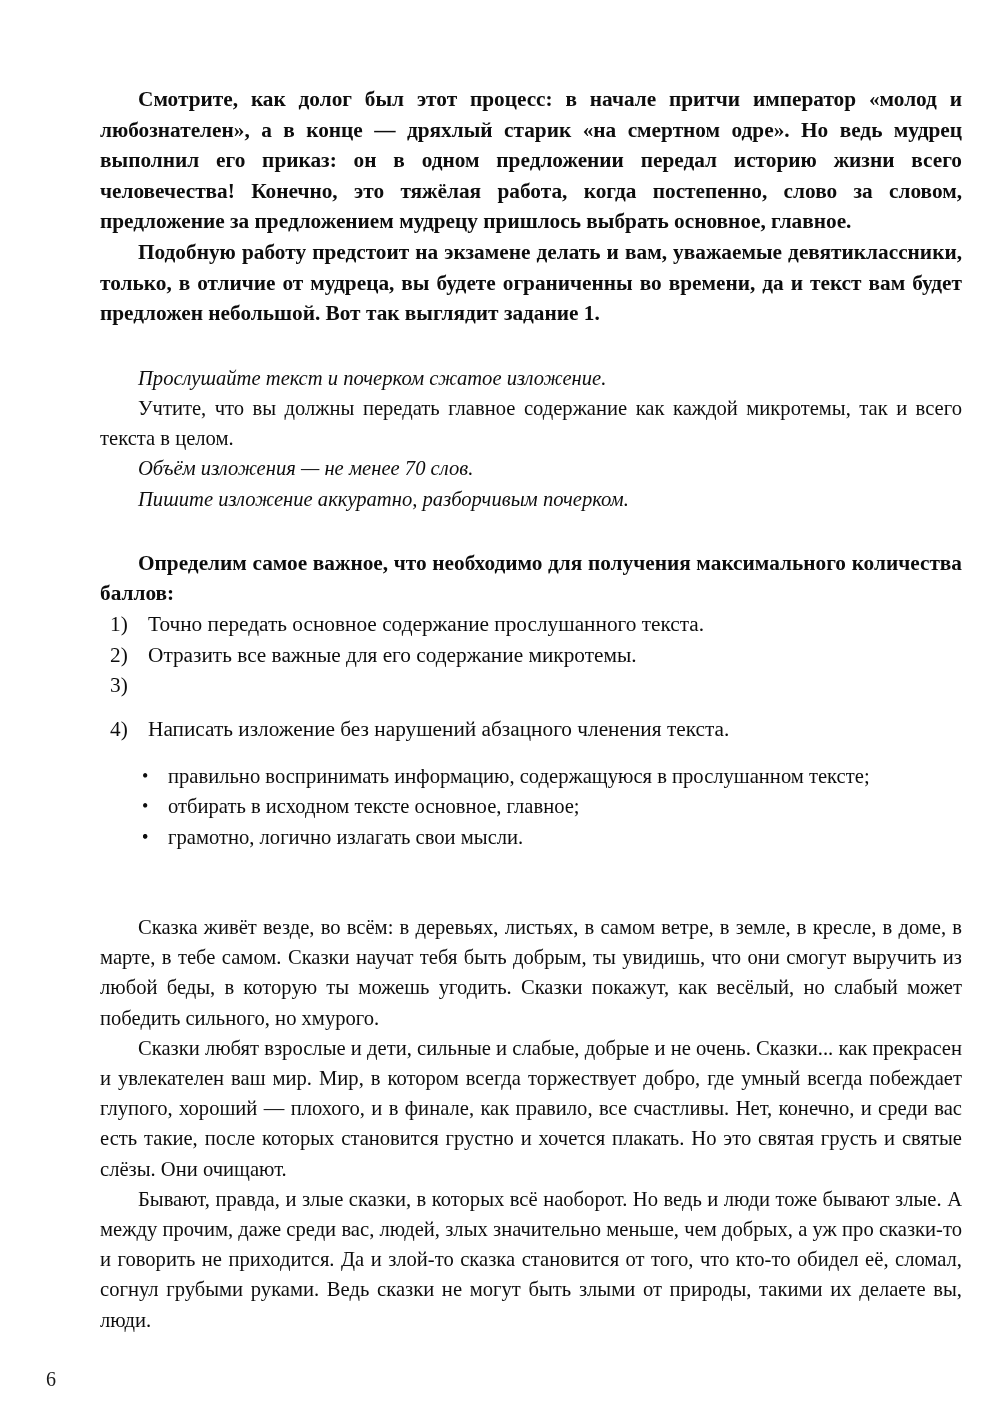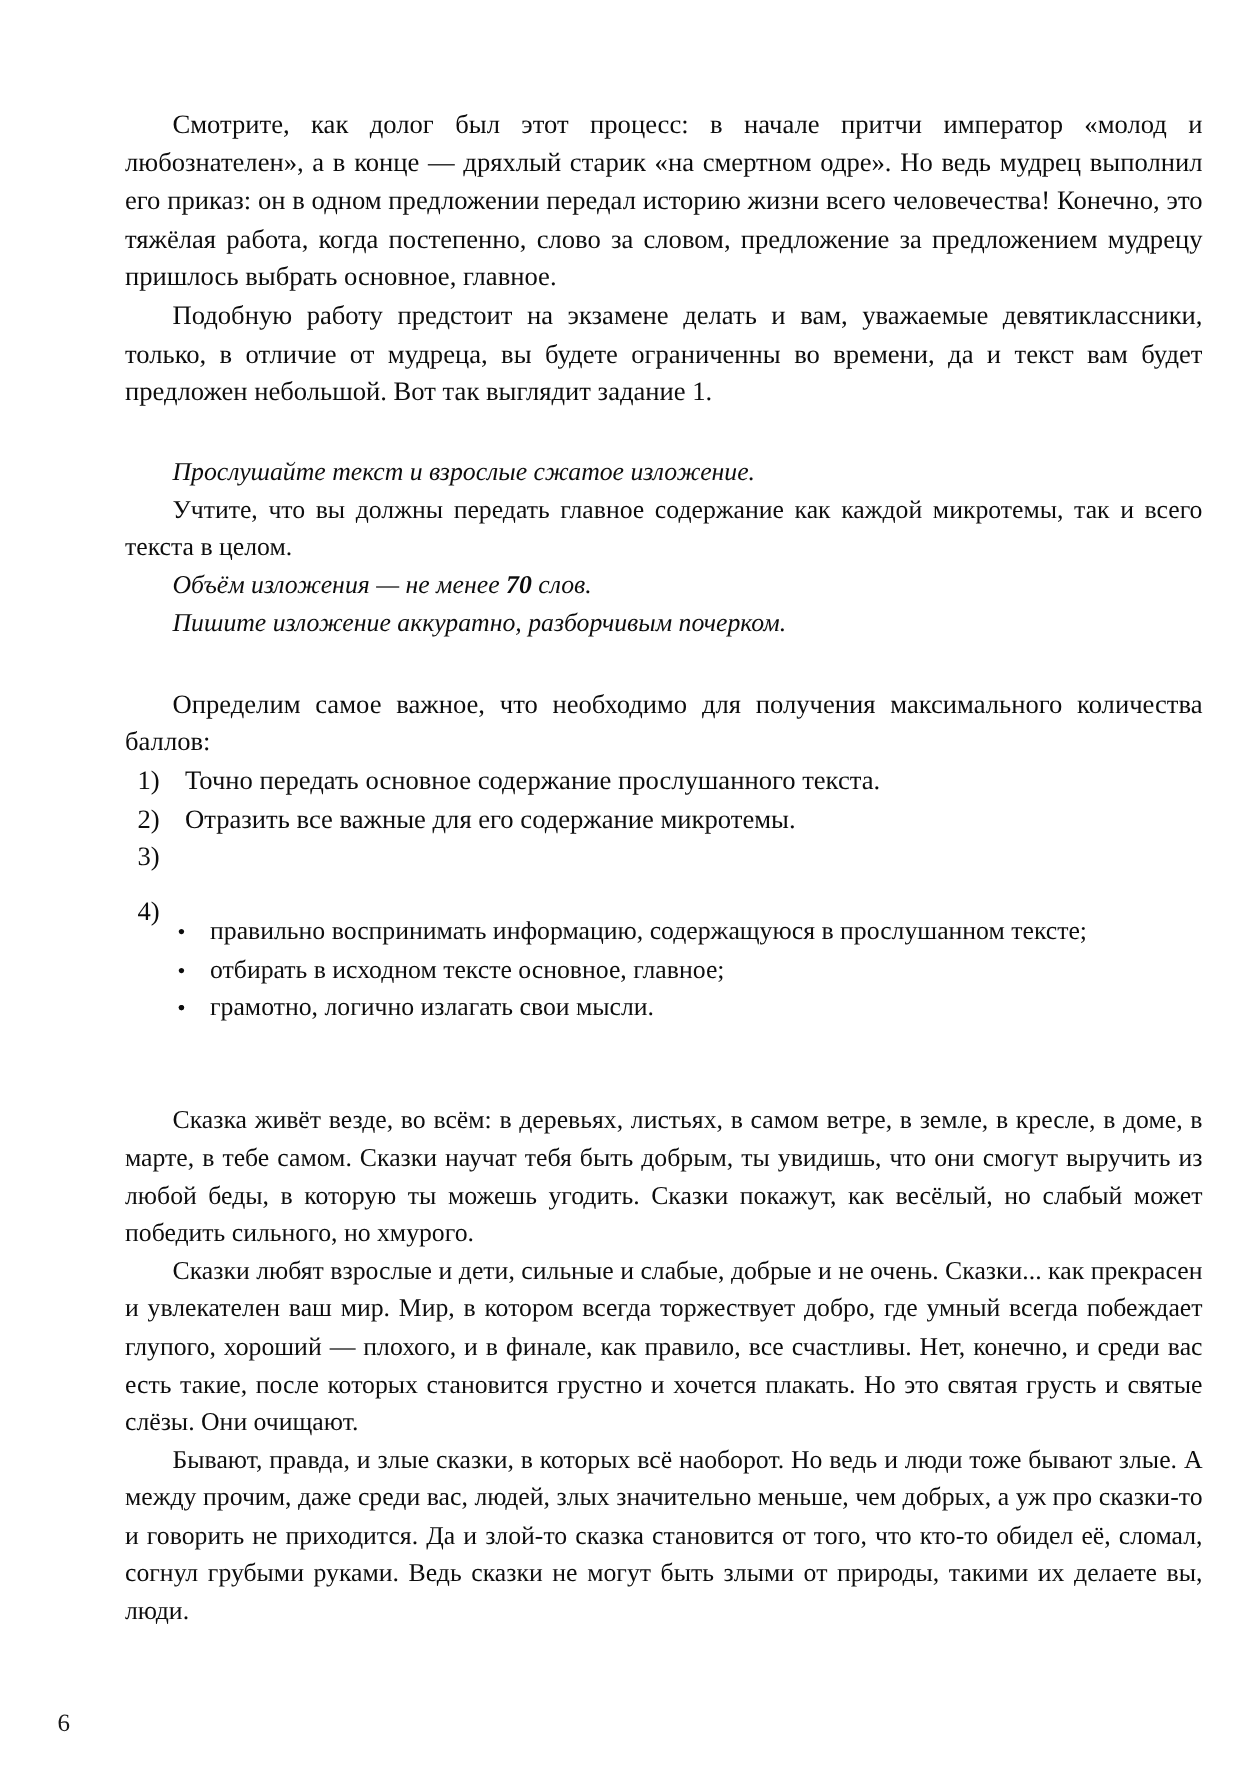--- a/index.html
+++ b/index.html
@@ -30,21 +30,21 @@
   }
 
   
   .body-par {
     font-size: 21.3px;
     line-height: 30.6px;
     text-align: justify;
     text-indent: 38px;
     hyphens: auto;
     -webkit-hyphens: auto;
-    font-weight: 400;
+    font-weight: 700;
   }
 
   
   .italic-par {
     font-size: 20.6px;
     line-height: 30.2px;
     text-align: justify;
     text-indent: 38px;
     font-weight: 500;
     hyphens: auto;
@@ -52,21 +52,21 @@
   }
   .italic-line {
     font-size: 20.6px;
     line-height: 30.2px;
     text-align: left;
     text-indent: 38px;
     font-style: italic;
     font-weight: 500;
   }
   .italic-line b, .italic-par b {
-    font-weight: 700;
+    font-weight: 400;
     margin-top: 26px;
   }
 
   
   .gap-sm  { height: 16px; }
   .gap-md  { height: 26px; }
   .gap-lg  { height: 34px; }
   .gap-xl  { height: 44px; }
 
   
@@ -131,21 +131,21 @@
 
   <div class="content">
 
     <p class="body-par">Смотрите, как долог был этот процесс: в начале притчи император «молод и любознателен», а в конце — дряхлый старик «на смертном одре». Но ведь мудрец выполнил его приказ: он в одном предложении передал историю жизни всего человечества! Конечно, это тяжёлая работа, когда постепенно, слово за словом, предложение за предложением мудрецу пришлось выбрать основное, главное.</p>
 
     <p class="body-par">Подобную работу предстоит на экзамене делать и вам, уважаемые девятиклассники, только, в отличие от мудреца, вы будете ограниченны во времени, да и текст вам будет предложен небольшой. Вот так выглядит задание 1.</p>
 
     <div class="gap-lg"></div>
 
     <div>
-      <p class="italic-line">Прослушайте текст и взрослые сжатое изложение.</p>
+      <p class="italic-line">Прослушайте текст и почерком сжатое изложение.</p>
       <p class="italic-par">Учтите, что вы должны передать главное содержание как каждой микротемы, так и всего текста в целом.</p>
       <p class="italic-line"><span>Объём изложения — не менее </span><b>70</b><span> слов.</span></p>
       <p class="italic-line">Пишите изложение аккуратно, разборчивым почерком.</p>
     </div>
 
     <div class="gap-lg"></div>
 
     <p class="body-par">Определим самое важное, что необходимо для получения максимального количества баллов:</p>
 
     <ul class="num-list">
@@ -160,20 +160,21 @@
       <li class="num-item">
         <span class="num-marker">3)</span>
       </li>
     </ul>
 
     <div class="gap-xl"></div>
 
     <ul class="num-list">
       <li class="num-item">
         <span class="num-marker">4)</span>
+        <span>Написать изложение без нарушений абзацного членения текста.</span>
       </li>
     </ul>
 
 
     <div class="gap-sm"></div>
 
     <ul class="bul-list">
       <li class="bul-item">
         <span class="bul-marker">•</span>
         <span>правильно воспринимать информацию, содержащуюся в прослушанном тексте;</span>

